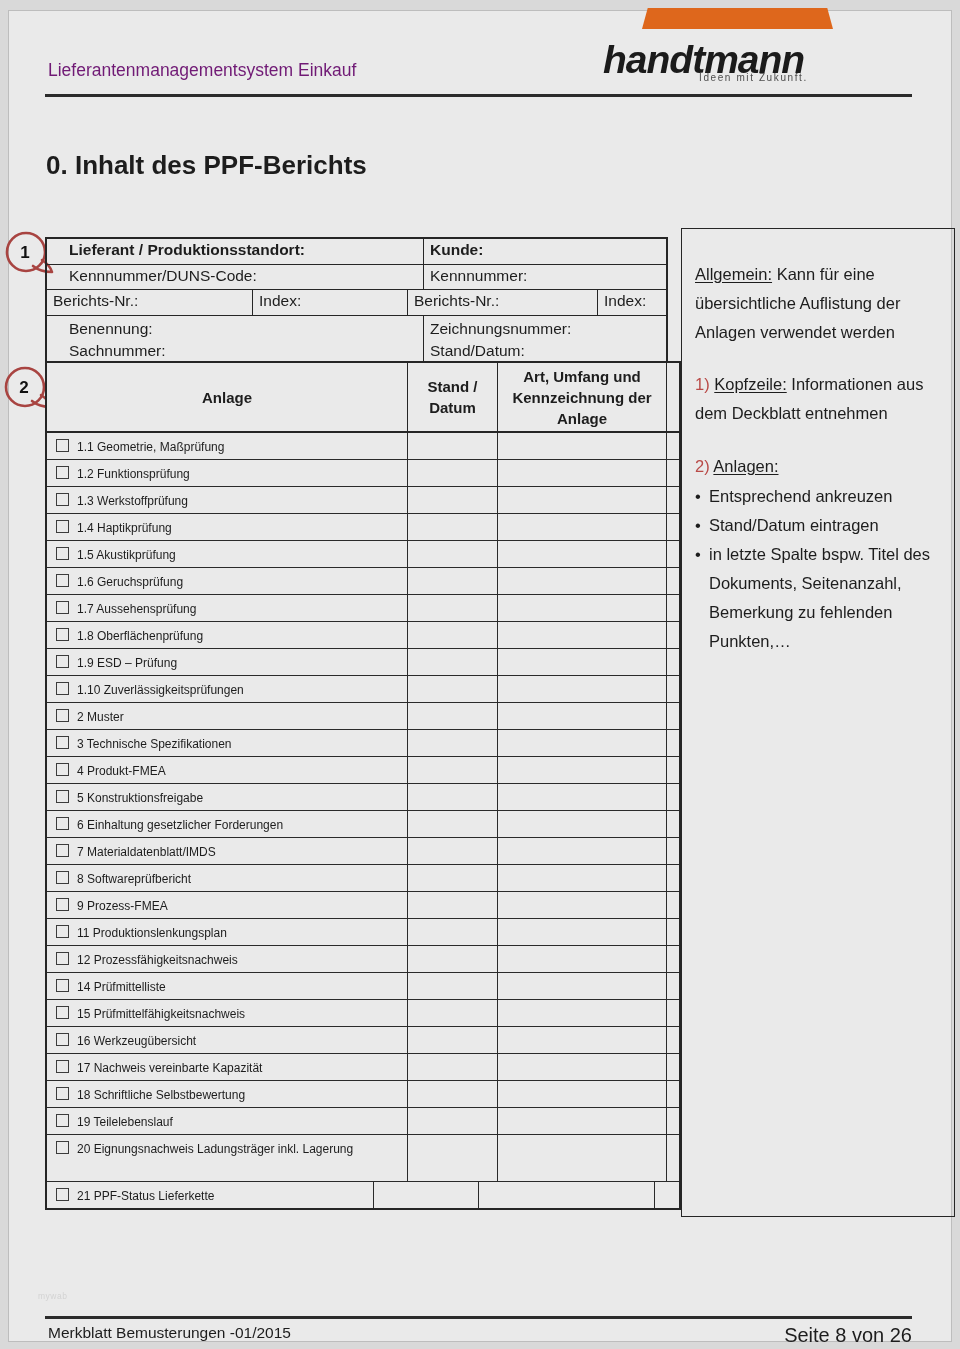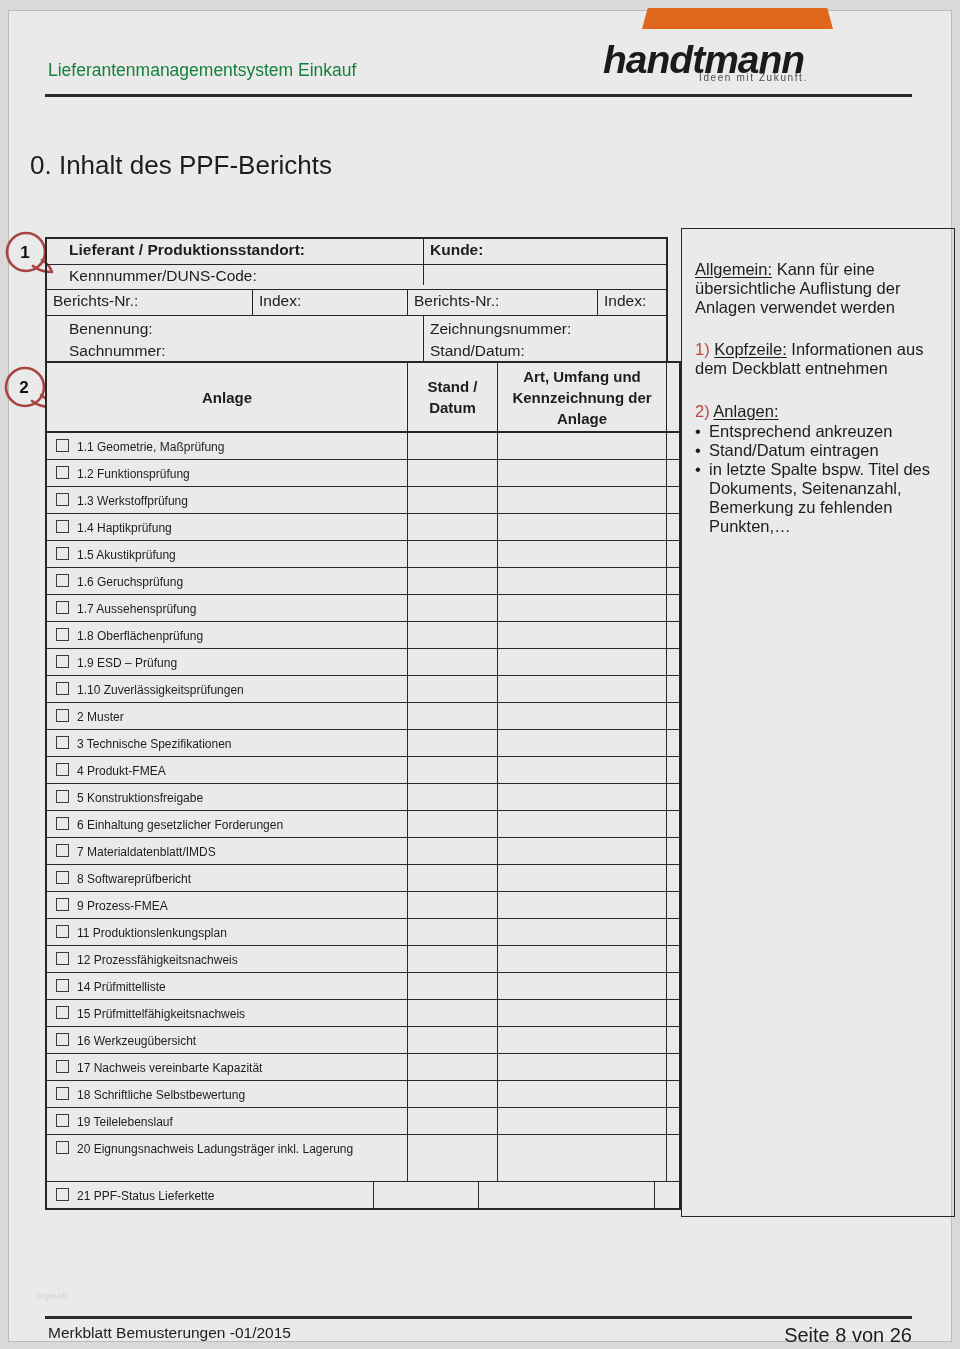--- a/index.html
+++ b/index.html
@@ -2,44 +2,44 @@
 <html lang="de"><head>
 <meta charset="utf-8">
 <style>
   html,body{margin:0;padding:0;background:#d9d9d9;}
   .page{position:relative;width:960px;height:1349px;margin:0 auto;background:#d9d9d9;
         font-family:"Liberation Sans","DejaVu Sans",sans-serif;color:#1d1d1d;overflow:hidden;}
   .frame{position:absolute;left:8px;top:10px;width:942px;height:1330px;background:#eaeaea;
          border:1px solid #bdbdbd;}
 
   
-  .hdr-title{position:absolute;left:48px;top:60px;font-size:17.5px;color:#15803d;}
+  .hdr-title{position:absolute;left:48px;top:60px;font-size:17.5px;color:#701a75;}
   .logo-bar{position:absolute;left:642px;top:8px;width:191px;height:21px;
             clip-path:polygon(3% 0,97% 0,100% 100%,0 100%);}
   .logo-name{position:absolute;left:603px;top:38px;width:150px;font-size:39px;font-weight:bold;
              font-style:italic;letter-spacing:-1px;color:#1b1b1b;}
   .logo-tag{position:absolute;left:699px;top:72px;font-size:10px;letter-spacing:1.6px;color:#4d4d4d;}
   .rule{position:absolute;left:45px;width:867px;height:2.5px;background:#2b2b2b;}
   .rule.top{top:94px;} .rule.bottom{top:1316px;}
 
   
-  .page-title{position:absolute;left:30px;top:150px;font-size:26px;font-weight:normal;}
+  .page-title{position:absolute;left:46px;top:150px;font-size:26px;font-weight:bold;}
 
   
   .callout{position:absolute;}
 
   
   .info{position:absolute;left:45px;top:237px;width:623px;border:2px solid #262626;
         box-sizing:border-box;font-size:15.5px;}
   .info .row{display:flex;border-bottom:1.4px solid #262626;box-sizing:border-box;}
   .info .row:last-child{border-bottom:none;}
   .info .cell{box-sizing:border-box;padding:2px 4px 0 6px;border-right:1.4px solid #262626;overflow:hidden;}
   .info .cell:last-child{border-right:none;}
   .r1{height:26px;font-weight:bold;}
-  .r2{height:25px;flex-direction:column;} .r3{height:26px;} .r4{height:46px;line-height:22px;}
+  .r2{height:25px;} .r3{height:26px;} .r4{height:46px;line-height:22px;}
   .w-halfL{width:361px;margin-left:16px;} .w-halfR{flex:1;}
   .w-repL{width:206px;} .w-idxL{width:155px;} .w-repR{width:190px;} .w-idxR{flex:1;}
 
   
   .check{position:absolute;left:45px;top:361px;width:636px;border:2px solid #262626;
          box-sizing:border-box;background:#eaeaea;}
   .chead{display:flex;border-bottom:2px solid #262626;height:68px;font-weight:bold;font-size:15px;
          text-align:center;}
   .chead>div{display:flex;align-items:center;justify-content:center;box-sizing:border-box;
              border-right:1.4px solid #262626;line-height:21px;padding:0 6px;}
@@ -49,21 +49,21 @@
         font-size:12px;}
   .crow:last-child{border-bottom:none;gap:24px;}
   .crow>div{box-sizing:border-box;border-right:1.3px solid #2a2a2a;}
   .crow .col-label{padding:4px 10px 2px 6px;line-height:20px;}
   .crow.tall{min-height:47px;}
   .cb{display:inline-block;width:11px;height:11px;border:1.6px solid #3c3c3c;background:#eaeaea;
       margin:0 8px -1px 3px;}
 
   
   .notes{position:absolute;left:681px;top:228px;width:274px;height:989px;border:1.5px solid #262626;
-         box-sizing:border-box;padding:31px 14px 0 13px;font-size:16.5px;line-height:19px;}
+         box-sizing:border-box;padding:31px 14px 0 13px;font-size:16.5px;line-height:29px;}
   .notes p{margin:0;}
   .gap1{margin-top:23px !important;} .gap2{margin-top:24px !important;}
   .ul{text-decoration:underline;text-underline-offset:2px;}
   .rn{font-weight:normal;}
   .notes ul{list-style:none;margin:1px 0 0 0;padding:0;}
   .notes li{position:relative;padding-left:14px;}
   .notes li::before{content:"\2022";position:absolute;left:0;top:0;}
 
   
   .foot-left{position:absolute;left:48px;top:1324px;font-size:15.5px;}

